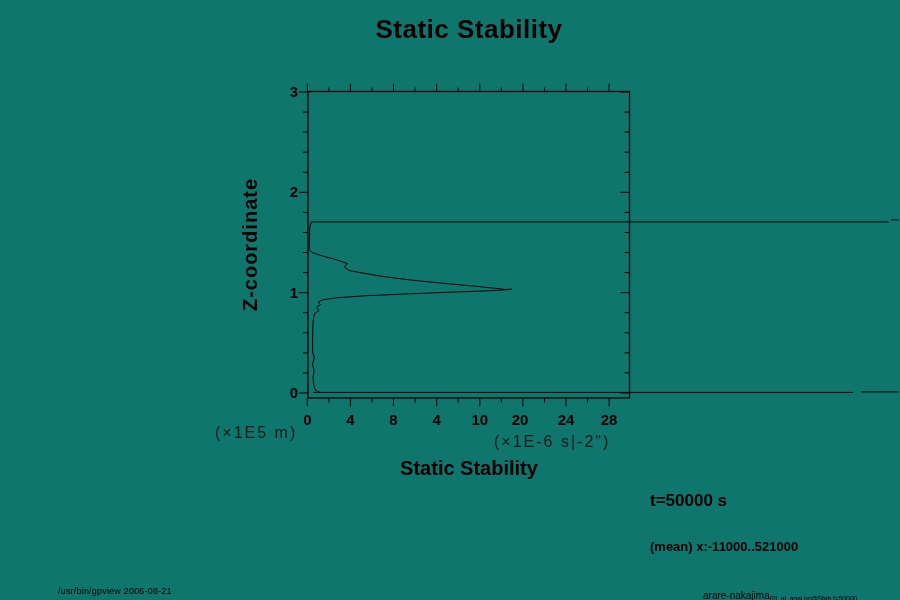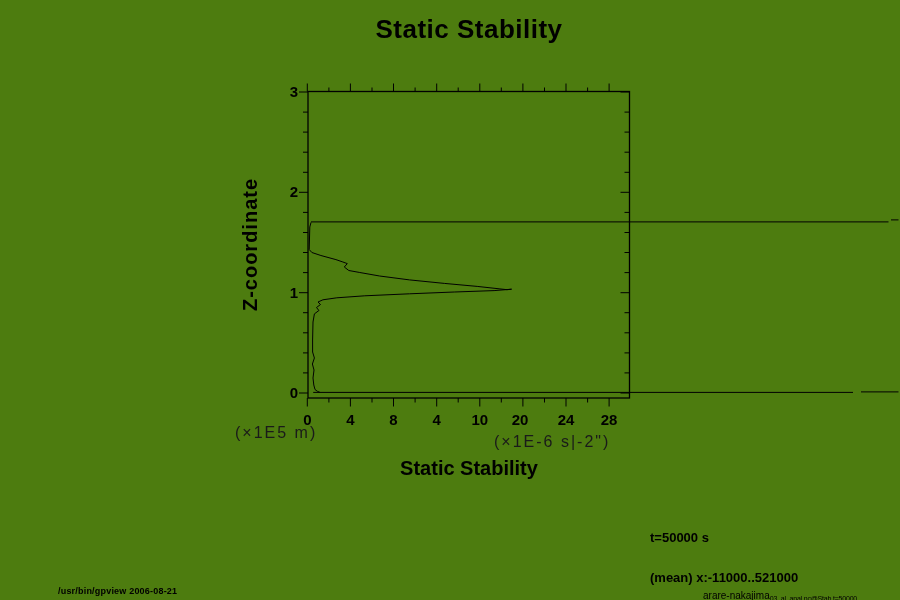--- a/index.html
+++ b/index.html
@@ -1,17 +1,17 @@
 <!DOCTYPE html>
 <html><head>
 <meta charset="utf-8">
 <style>
   html,body{margin:0;padding:0;background:#fff;}
   .canvas{
-    position:relative;width:900px;height:600px;background:#4d7c0f;
+    position:relative;width:900px;height:600px;background:#0f766e;
     font-family:"Liberation Sans",sans-serif;color:#000;overflow:hidden;
   }
   .chart-title{
     position:absolute;left:0;top:14px;width:938px;text-align:center;
     font-size:26px;font-weight:bold;letter-spacing:0.5px;
   }
   #plot-svg{position:absolute;left:0;top:0;}
   .x-tick-label{
     position:absolute;transform:translateX(-50%);
     font-size:15px;font-weight:bold;white-space:nowrap;
@@ -20,41 +20,41 @@
     position:absolute;width:30px;text-align:right;
     font-size:15px;font-weight:bold;
   }
   .y-axis-title{
     position:absolute;left:150px;top:233px;width:200px;text-align:center;
     font-size:20px;font-weight:bold;letter-spacing:1px;
     transform:rotate(-90deg);
   }
   .y-axis-unit{
     position:absolute;left:215px;top:424px;
-    font-size:16px;font-weight:400;letter-spacing:2px;color:#1a1a1a;margin-left:20px;
+    font-size:16px;font-weight:400;letter-spacing:2px;color:#1a1a1a;
   }
   .x-axis-unit{
     position:absolute;left:494px;top:433px;
     font-size:16px;font-weight:400;letter-spacing:2px;color:#1a1a1a;
   }
   .x-axis-title{
     position:absolute;left:0;top:457px;width:938px;text-align:center;
     font-size:20px;font-weight:bold;
   }
   .annotation-time{
-    position:absolute;left:650px;top:530px;
-    font-size:13px;font-weight:bold;
+    position:absolute;left:650px;top:491px;
+    font-size:17px;font-weight:bold;
   }
   .annotation-mean{
     position:absolute;left:650px;top:539px;
-    font-size:13px;font-weight:bold;margin-top:31px;
+    font-size:13px;font-weight:bold;
   }
   .footer-left{
     position:absolute;left:58px;top:586px;
-    font-size:9px;font-weight:700;letter-spacing:0.2px;
+    font-size:9px;font-weight:400;letter-spacing:0.2px;
   }
   .footer-right{
     position:absolute;left:685px;top:585px;white-space:nowrap;
   }
   .footer-right .main{font-size:10px;margin-left:18px;}
   .footer-right .sub{font-size:7px;vertical-align:-2px;letter-spacing:-0.2px;}
 </style>
 </head>
 <body>
 

